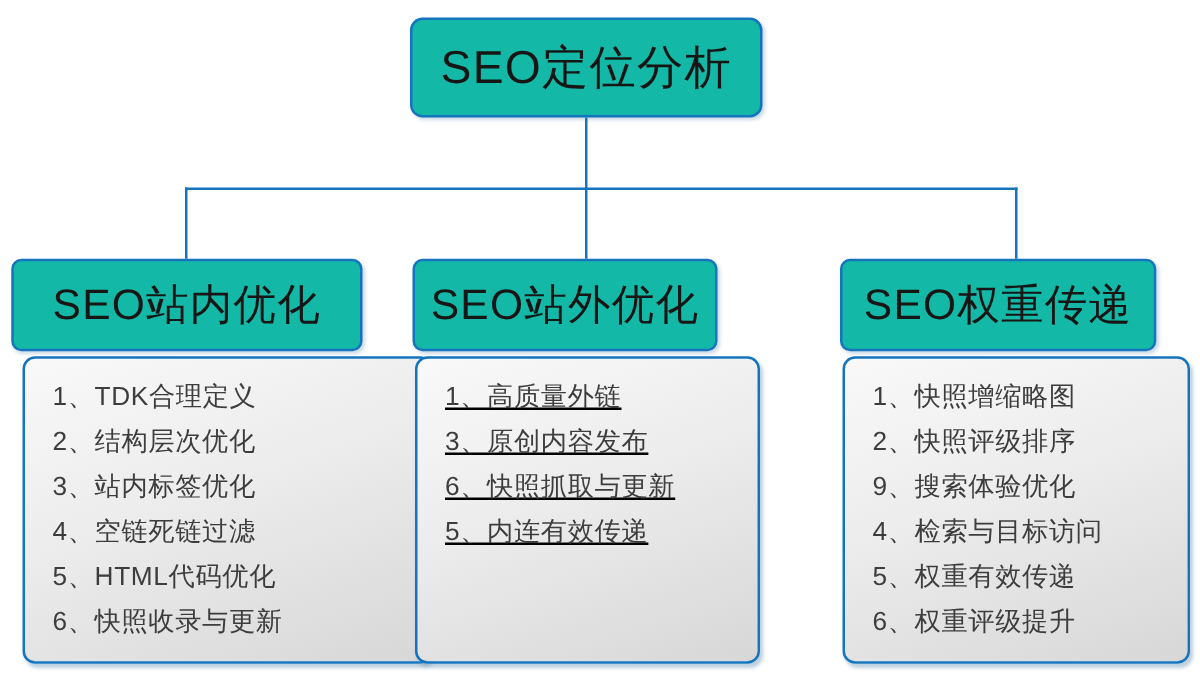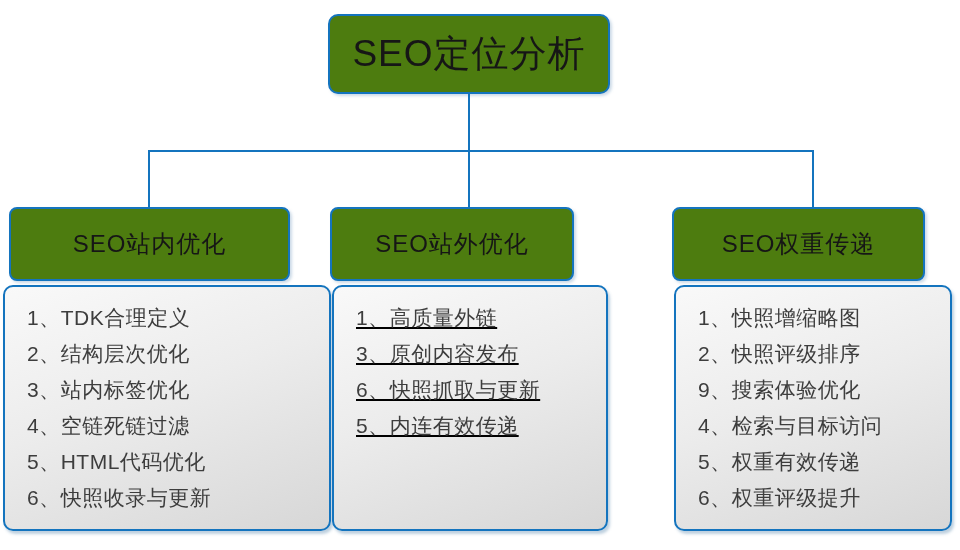--- a/index.html
+++ b/index.html
@@ -10,59 +10,59 @@
     position: relative;
     width: 960px;
     height: 550px;
     background: #ffffff;
     overflow: hidden;
   }
 
   .box {
     position: absolute;
     border: 2px solid #1474BE;
-    background: #4d7c0f;
+    background: #14b8a6;
     display: flex;
     align-items: center;
     justify-content: center;
     box-shadow: 2px 2px 3px rgba(110, 150, 185, 0.35);
   }
 
   .root-box {
     left: 328px; top: 14px;
     width: 282px; height: 80px;
     border-radius: 10px;
     font-size: 37px;
     color: #161616;
     letter-spacing: 1px;
   }
 
   .branch-header {
     top: 207px;
     height: 74px;
     border-radius: 8px;
-    font-size: 24px;
+    font-size: 34px;
     color: #161616;
     letter-spacing: 1px;
   }
   .branch-header.c0 { left: 9px;   width: 281px; }
   .branch-header.c1 { left: 330px; width: 244px; }
   .branch-header.c2 { left: 672px; width: 253px; }
 
   .branch-list {
     position: absolute;
     top: 285px;
     height: 246px;
     border: 2px solid #1474BE;
     border-radius: 10px;
     background: linear-gradient(160deg, #f9f9f9 0%, #ececec 45%, #d7d7d7 100%);
     box-shadow: 2px 3px 3px rgba(110, 150, 185, 0.45);
     padding: 13px 0 0 22px;
   }
-  .branch-list.c0 { left: 3px;  width: 328px; }
+  .branch-list.c0 { left: 18px;  width: 328px; }
   .branch-list.c1 { left: 332px; width: 276px; text-decoration: underline; }
   .branch-list.c2 { left: 674px; width: 278px; }
 
   .item {
     font-size: 21px;
     line-height: 36px;
     color: #3d3d3d;
     white-space: nowrap;
     letter-spacing: 0.5px;
   }

